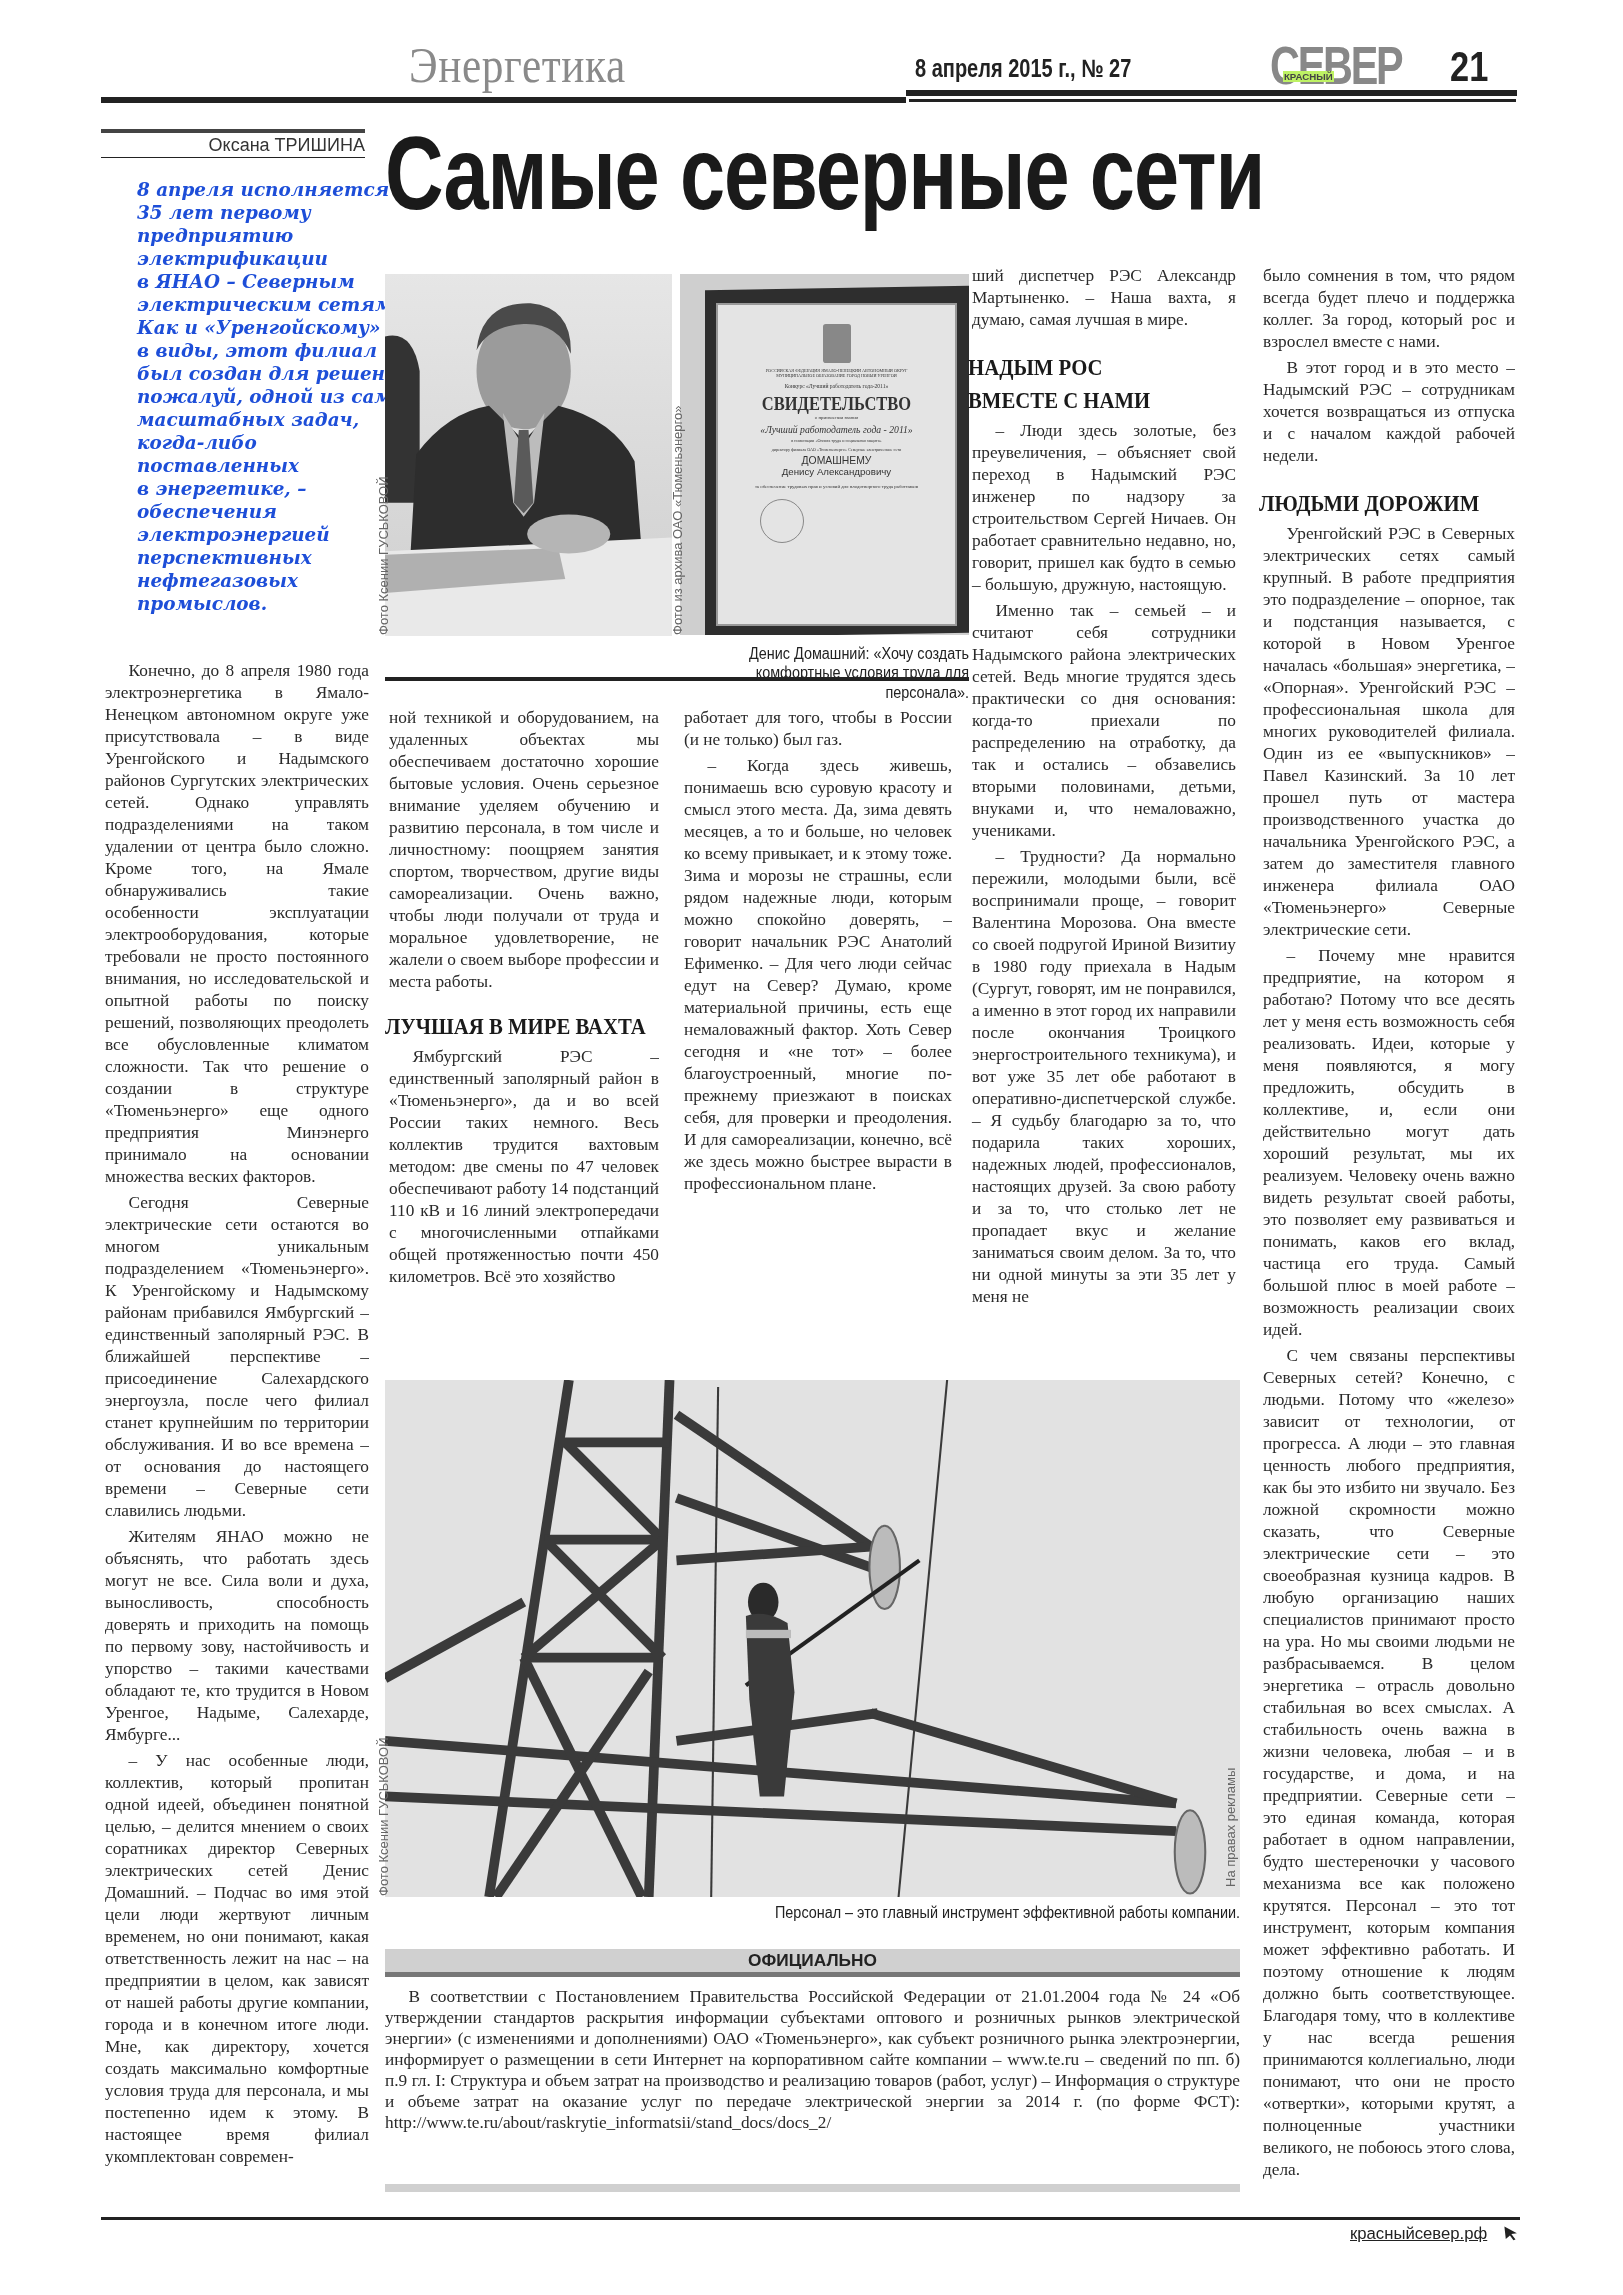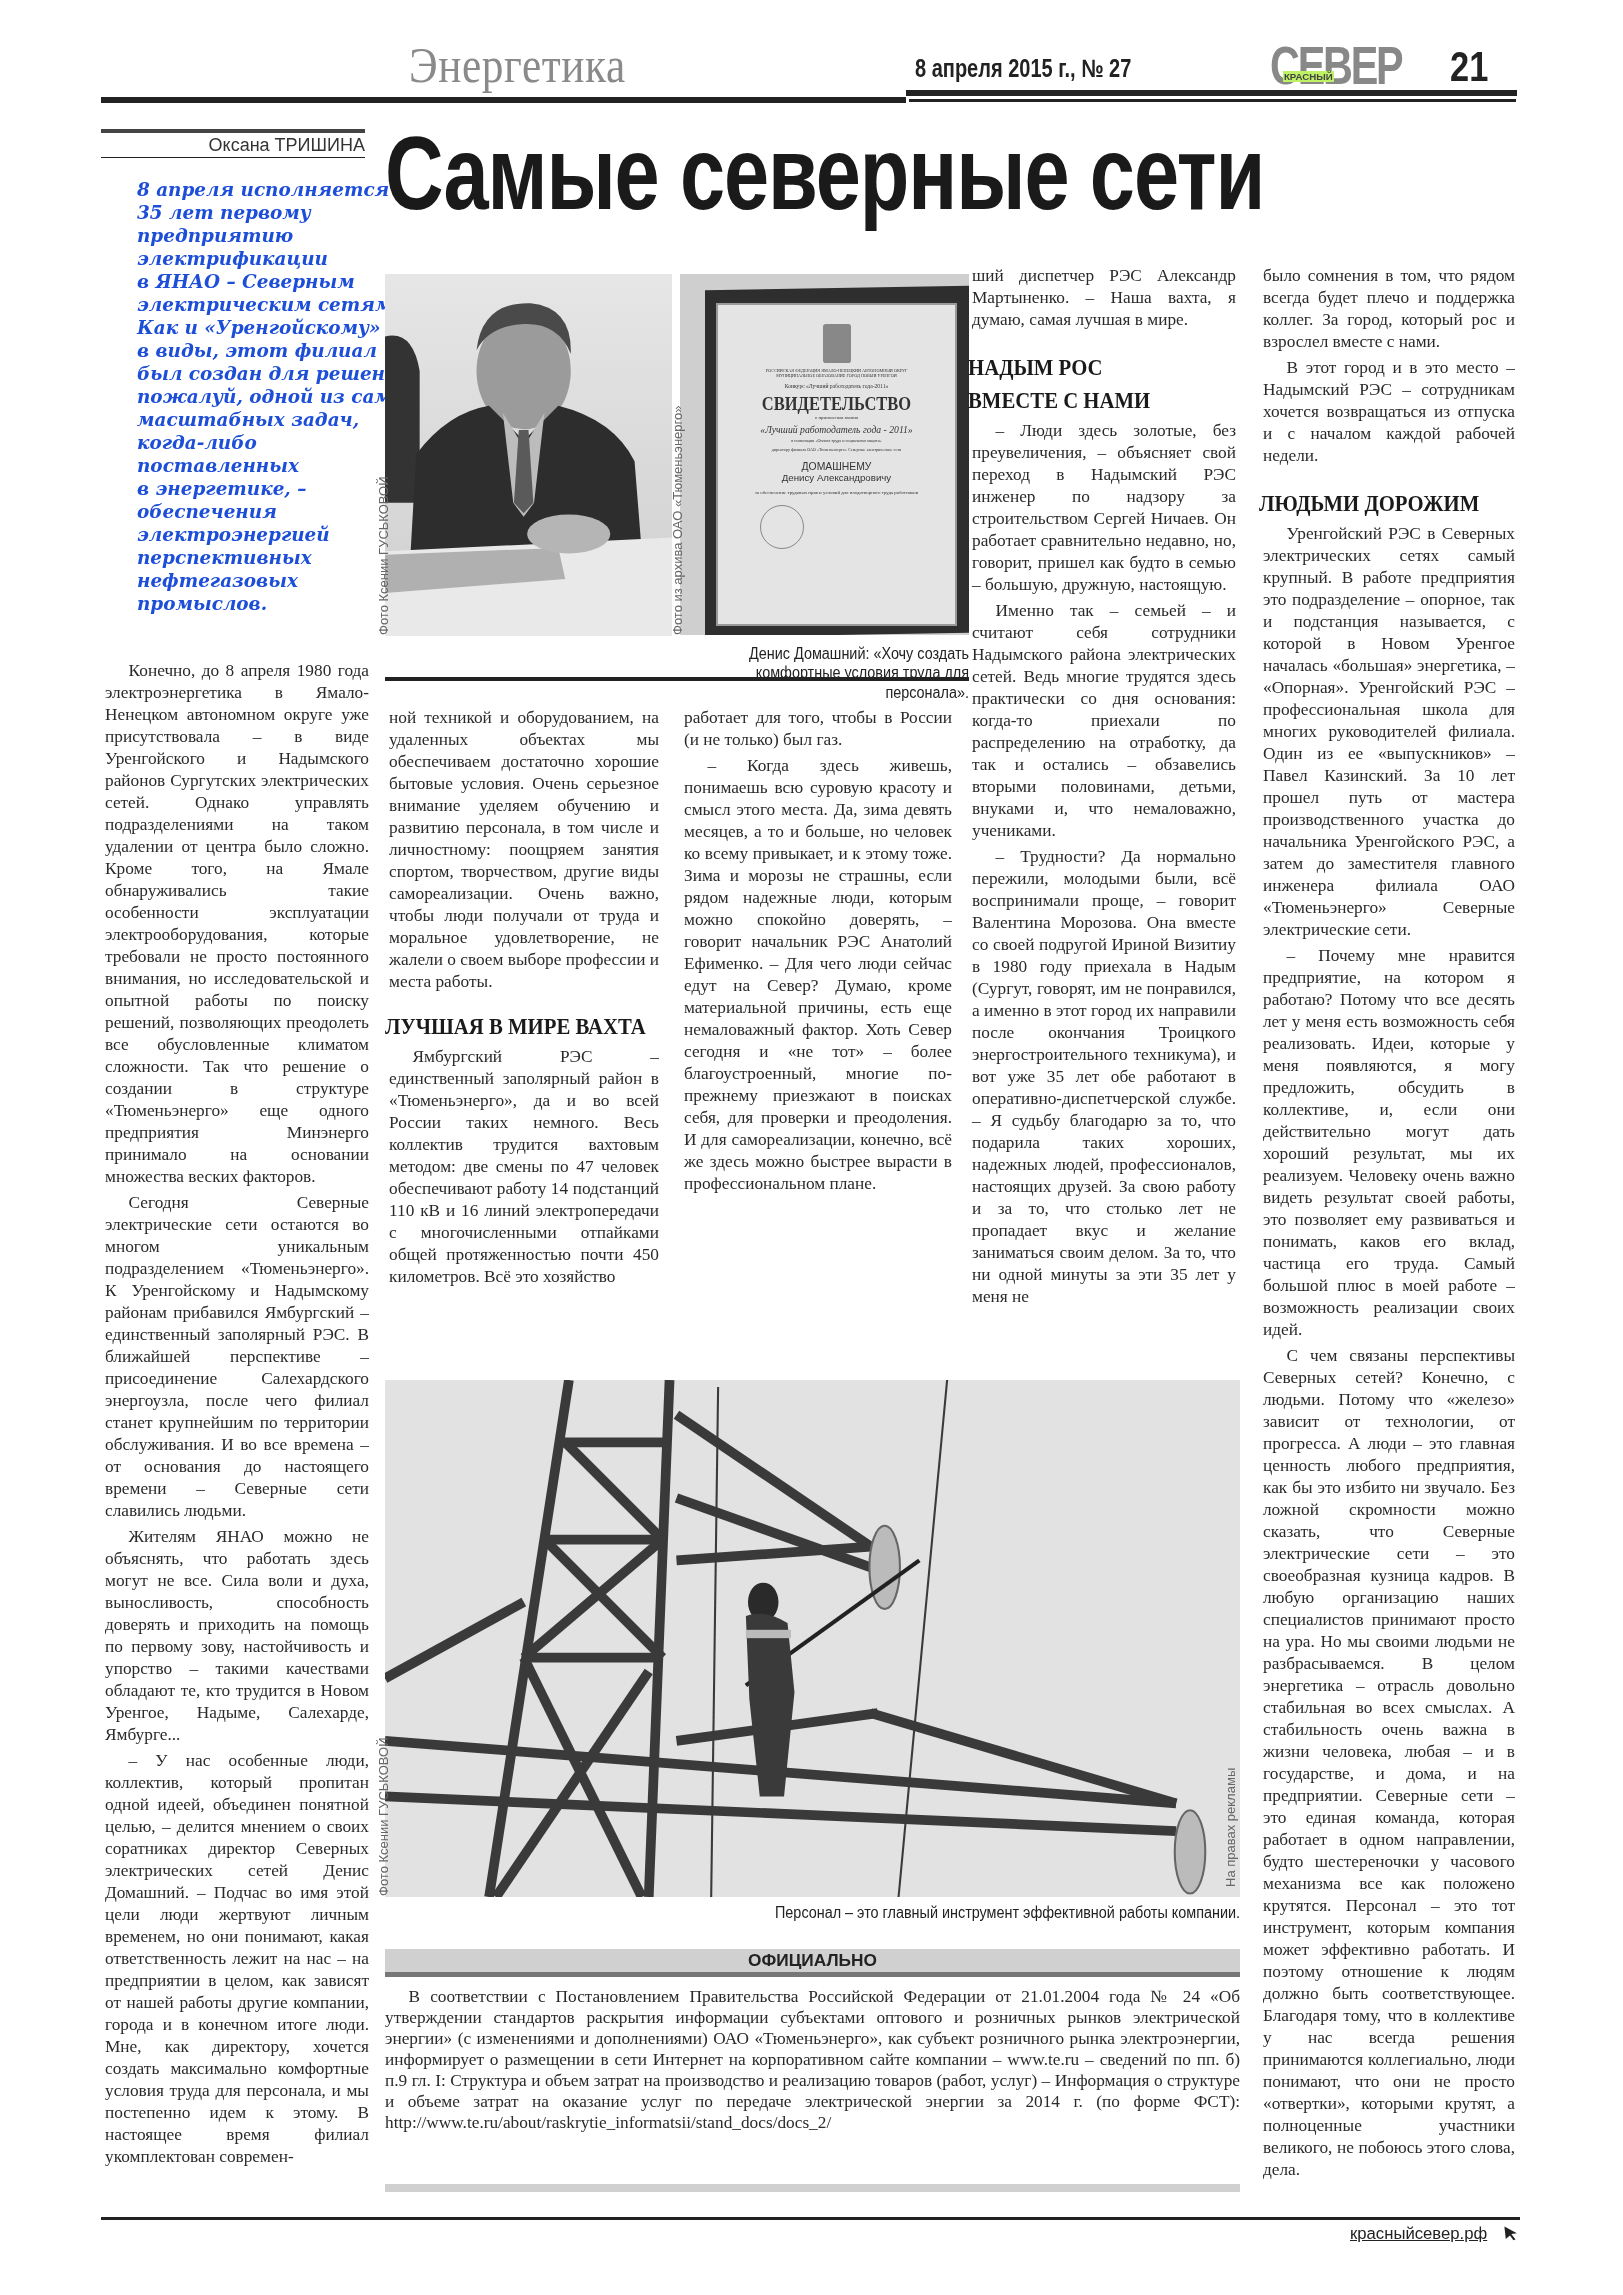--- a/index.html
+++ b/index.html
@@ -114,21 +114,21 @@
   <div style="position:absolute;left:36px;top:29px;width:237px;height:319px;background:#e4e4e4;border:2.1px solid #999;text-align:center;font-family:'Liberation Serif',serif;color:#333;">
     <div style="margin:19.4px auto 4.2px;width:28px;height:39px;background:#888;border-radius:2.8px;"></div>
     <div style="font-size:4.2px;line-height:5.6px;">РОССИЙСКАЯ ФЕДЕРАЦИЯ ЯМАЛО-НЕНЕЦКИЙ АВТОНОМНЫЙ ОКРУГ</div>
     <div style="font-size:4.2px;line-height:5.6px;">МУНИЦИПАЛЬНОЕ ОБРАЗОВАНИЕ ГОРОД НОВЫЙ УРЕНГОЙ</div>
     <div style="font-size:5.6px;margin-top:4.2px;">Конкурс «Лучший работодатель года-2011»</div>
     <div style="font-size:19.4px;font-weight:bold;margin-top:4.2px;transform:scaleX(.85);">СВИДЕТЕЛЬСТВО</div>
     <div style="font-size:4.9px;">о присвоении звания</div>
     <div style="font-size:9.7px;font-style:italic;margin-top:4.2px;">«Лучший работодатель года - 2011»</div>
     <div style="font-size:4.2px;margin-top:2.8px;">в номинации «Оплата труда и социальная защита»</div>
     <div style="font-size:4.2px;margin-top:4.2px;">директору филиала ОАО «Тюменьэнерго» Северные электрические сети</div>
-    <div style="font-size:10.4px;font-family:'Liberation Sans',sans-serif;margin-top:9px;">ДОМАШНЕМУ</div>
+    <div style="font-size:10.4px;font-family:'Liberation Sans',sans-serif;margin-top:3px;">ДОМАШНЕМУ</div>
     <div style="font-size:9.7px;font-family:'Liberation Sans',sans-serif;">Денису Александровичу</div>
     <div style="font-size:4.9px;margin:7px 21px 0;">за обеспечение трудовых прав и условий для плодотворного труда работников</div>
     <div style="width:42px;height:42px;border-radius:50%;border:1.4px solid #888;margin:9.7px 0 0 42px;"></div>
   </div>
 </div>
 <div class="credit" style="left:670px;top:635px;">Фото  из архива ОАО «Тюменьэнерго»</div>
 
 <div class="caption" style="left:694px;top:644px;width:275px;">Денис Домашний: «Хочу создать комфортные условия труда для персонала».</div>
 <div class="rule" style="left:385px;top:677px;width:584px;height:3.5px;"></div>
 

